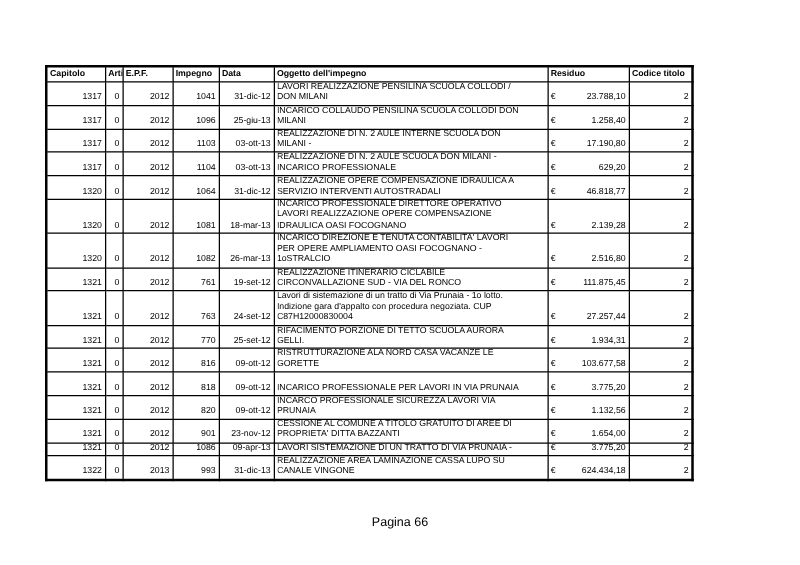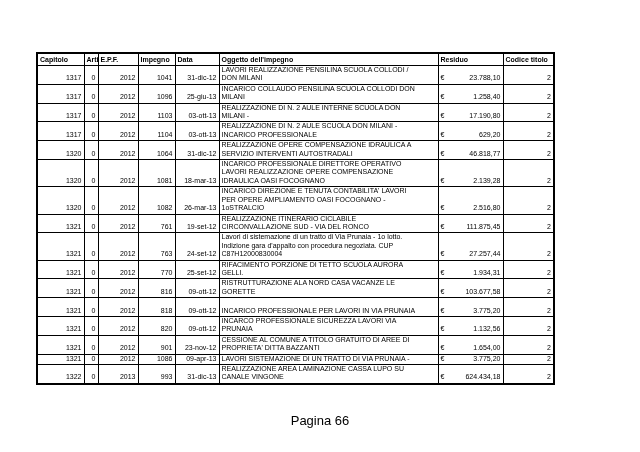--- a/index.html
+++ b/index.html
@@ -36,21 +36,21 @@
     padding:0 2px 1px 2px;
     overflow:hidden;
   }
   td.num{text-align:right;padding-right:3px;white-space:nowrap;}
   td.ogg div{white-space:nowrap;overflow:hidden;}
   .residuo{display:flex;justify-content:space-between;align-items:flex-end;}
   .residuo .amt{text-align:right;}
   .footer{
     position:absolute;left:0;right:0;top:413px;
     text-align:center;
-    font-size:13px;
+    font-size:10px;
   }
 </style>
 </head>
 <body>
 
 <div class="page">
 
   <table class="impegni">
     <colgroup>
       <col style="width:47px">

